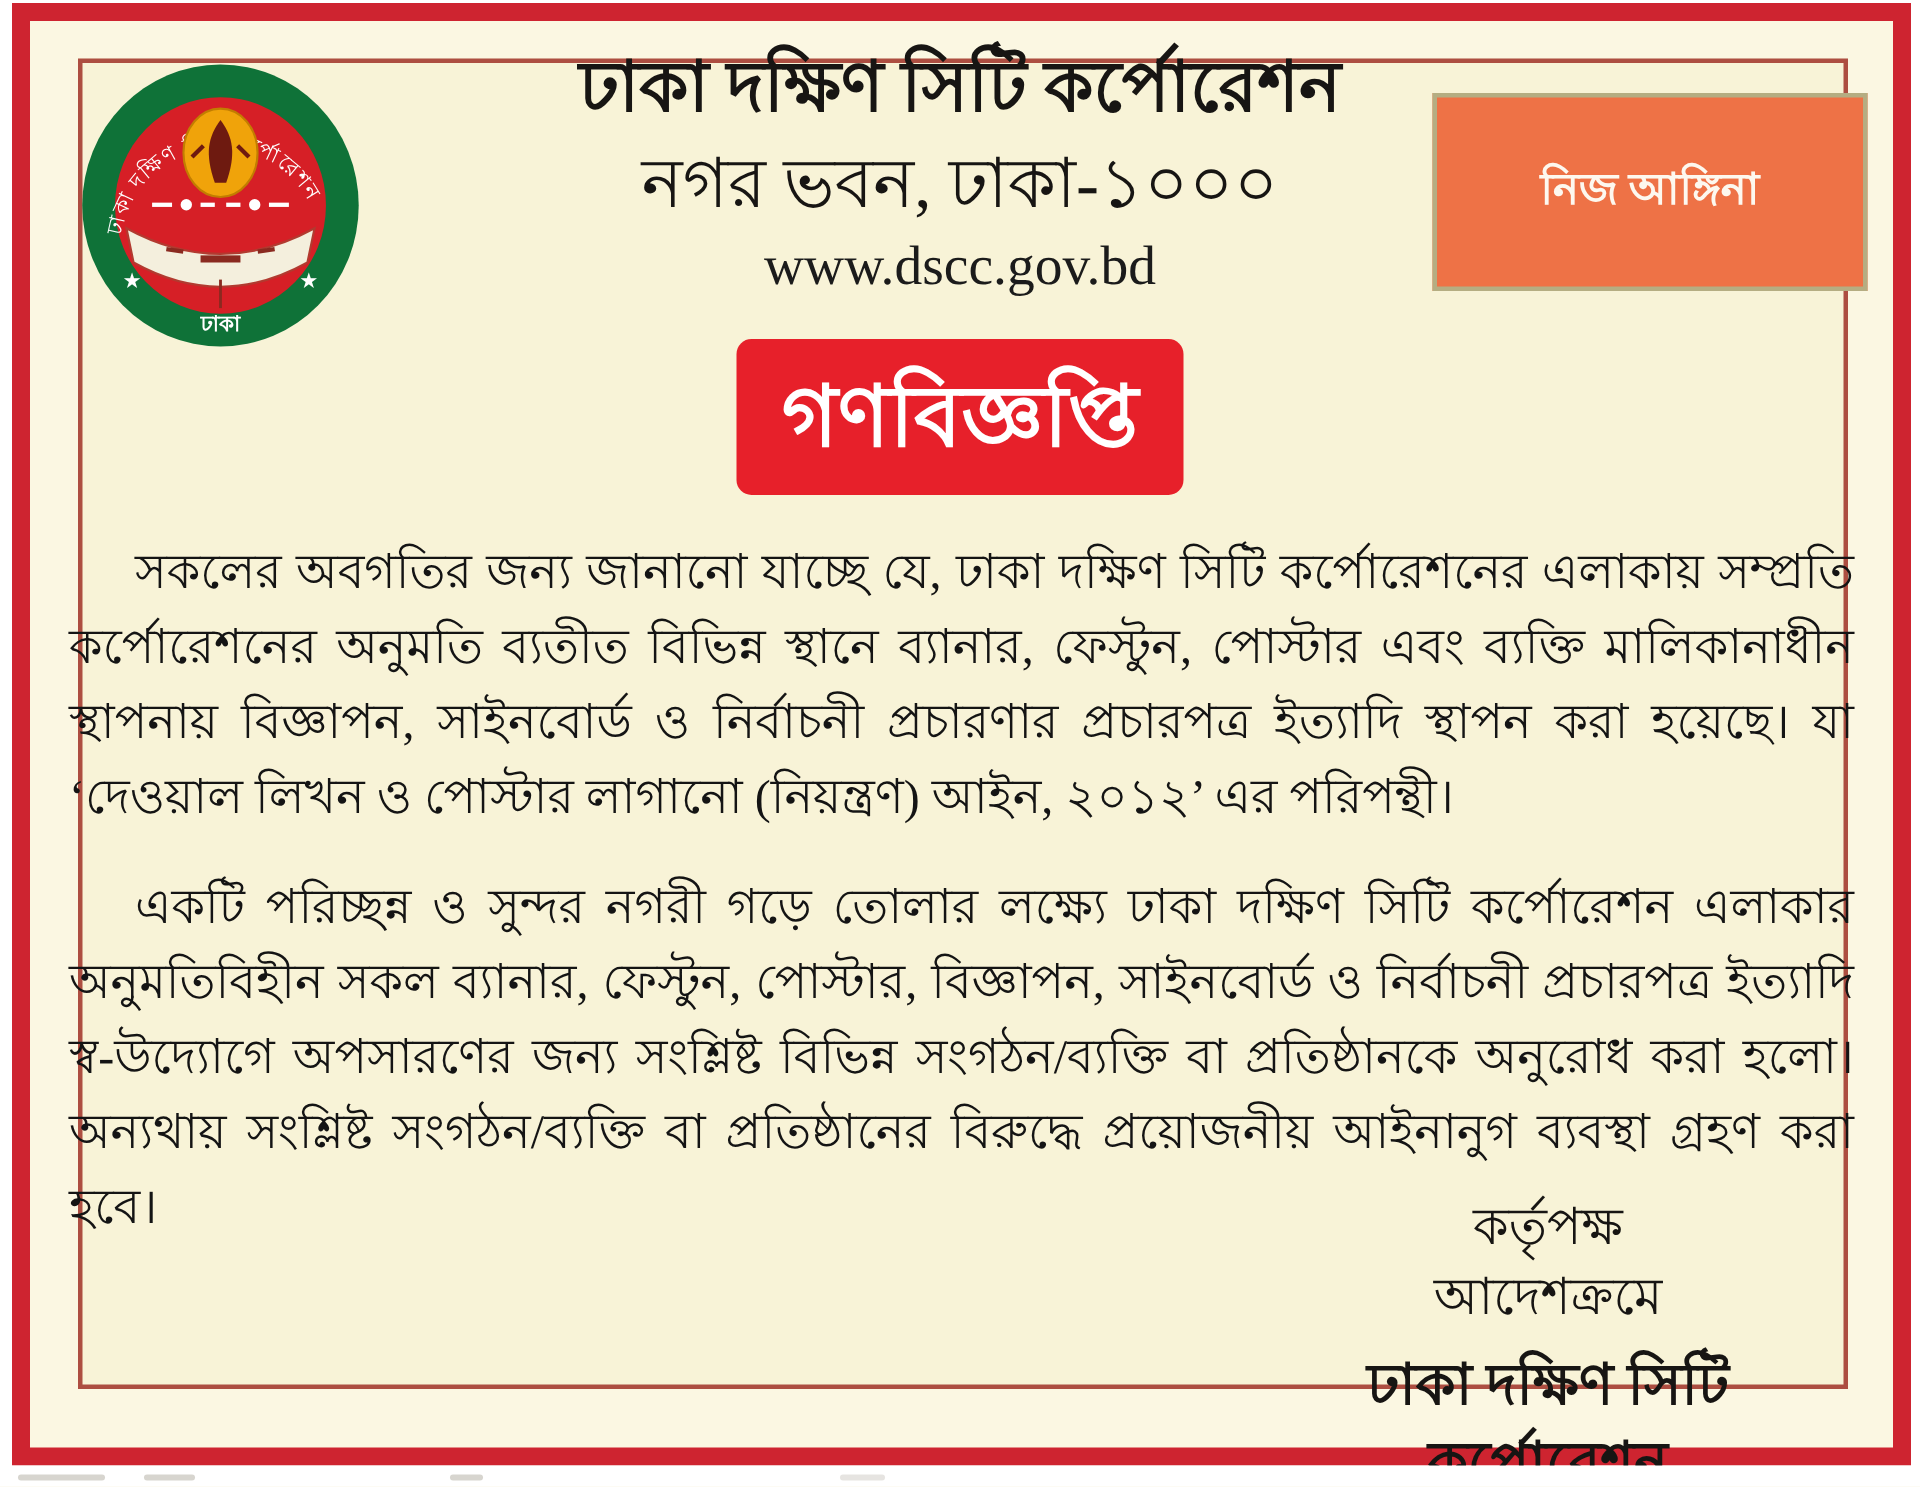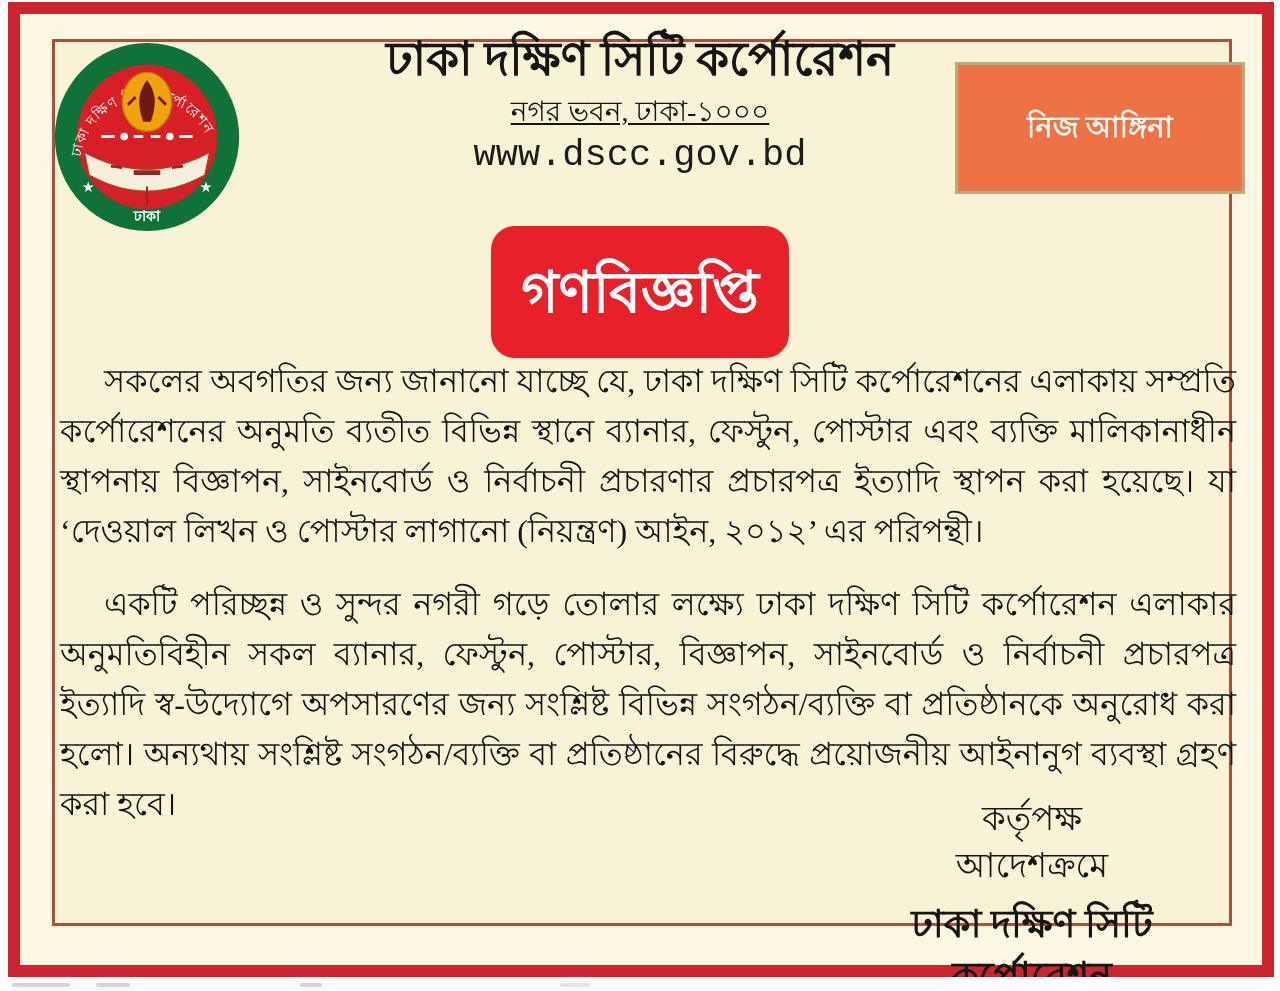--- a/index.html
+++ b/index.html
@@ -19,43 +19,43 @@
     border:3px solid #ad4e41;background:#f8f3d7;box-sizing:border-box;
   }
 
   
   .logo-wrap{position:absolute;left:52px;top:42px;width:190px;height:190px;}
   .org-block{
     position:absolute;left:50%;transform:translateX(-50%);top:32px;
     width:720px;text-align:center;color:#171513;
   }
   .org-name{font-size:47px;font-weight:bold;line-height:1.15;letter-spacing:0px;}
-  .org-address{font-size:28px;line-height:1.25;margin-top:8px;text-decoration:underline;}
+  .org-address{font-size:46px;line-height:1.25;margin-top:8px;}
   .org-website{
-    font-family:Liberation Mono, monospace;
+    font-family:Liberation Serif, serif;
     font-size:37px;line-height:1.2;margin-top:4px;color:#1b1b1b;
   }
   .slogan-box{
     position:absolute;left:955px;top:62px;width:290px;height:132px;
     background:#ee7246;border:3px solid #b5ad82;box-sizing:border-box;
     display:flex;flex-direction:column;justify-content:center;align-items:center;
     color:#fdf8ef;font-weight:bold;font-size:29px;line-height:1.42;text-align:left;
   }
 
   
   .badge{
     position:absolute;left:50%;transform:translateX(-50%);top:226px;
-    width:298px;height:132px;background:#e7202a;border-radius:24px;
+    width:298px;height:104px;background:#e7202a;border-radius:10px;
     display:flex;align-items:center;justify-content:center;
   }
   .badge span{color:#ffffff;font-weight:bold;font-size:57px;line-height:1;}
 
   
   .body-text{
-    position:absolute;left:60px;right:44px;top:356px;
+    position:absolute;left:46px;right:44px;top:356px;
     color:#141414;font-size:32px;line-height:50px;text-align:justify;
   }
   .body-text p{margin:0;text-indent:44px;}
   .body-text p + p{margin-top:23px;font-family:Liberation Serif, serif;}
 
   
   .signature{
     position:absolute;right:58px;top:796px;width:380px;
     text-align:center;color:#171513;font-size:34px;line-height:1.38;
   }

